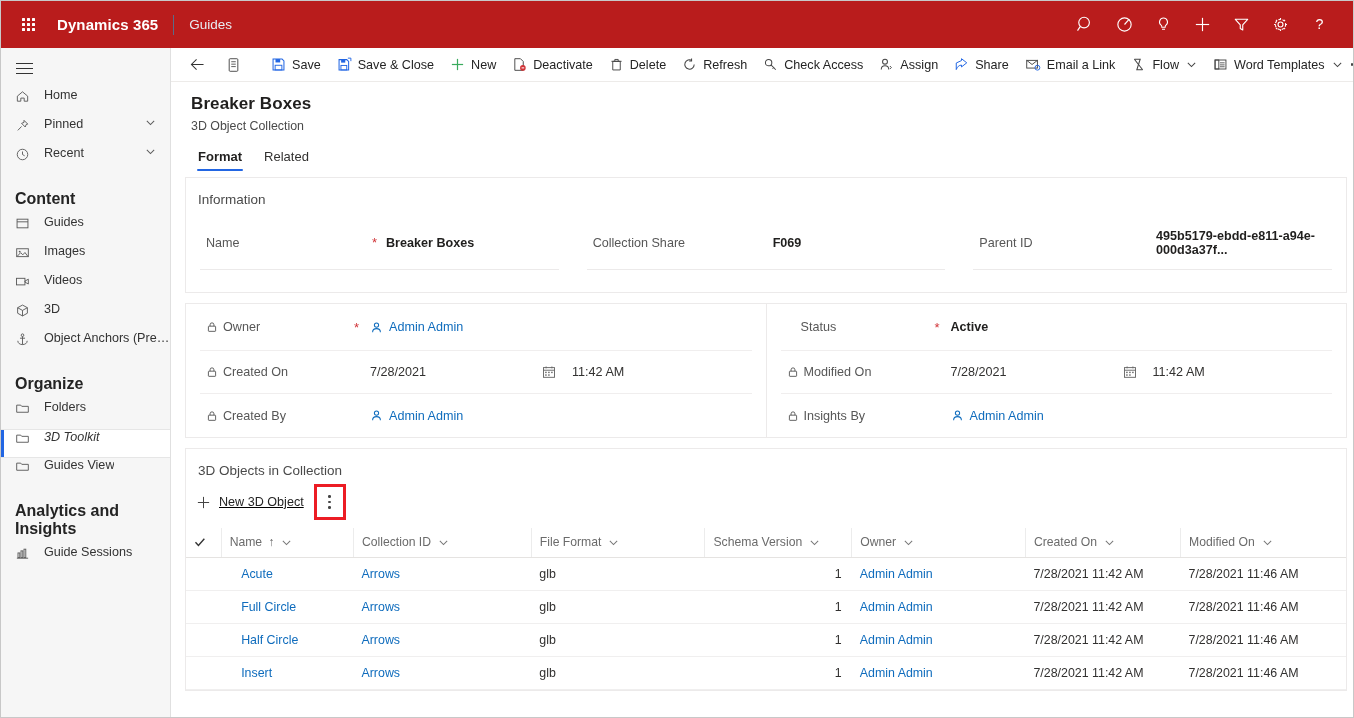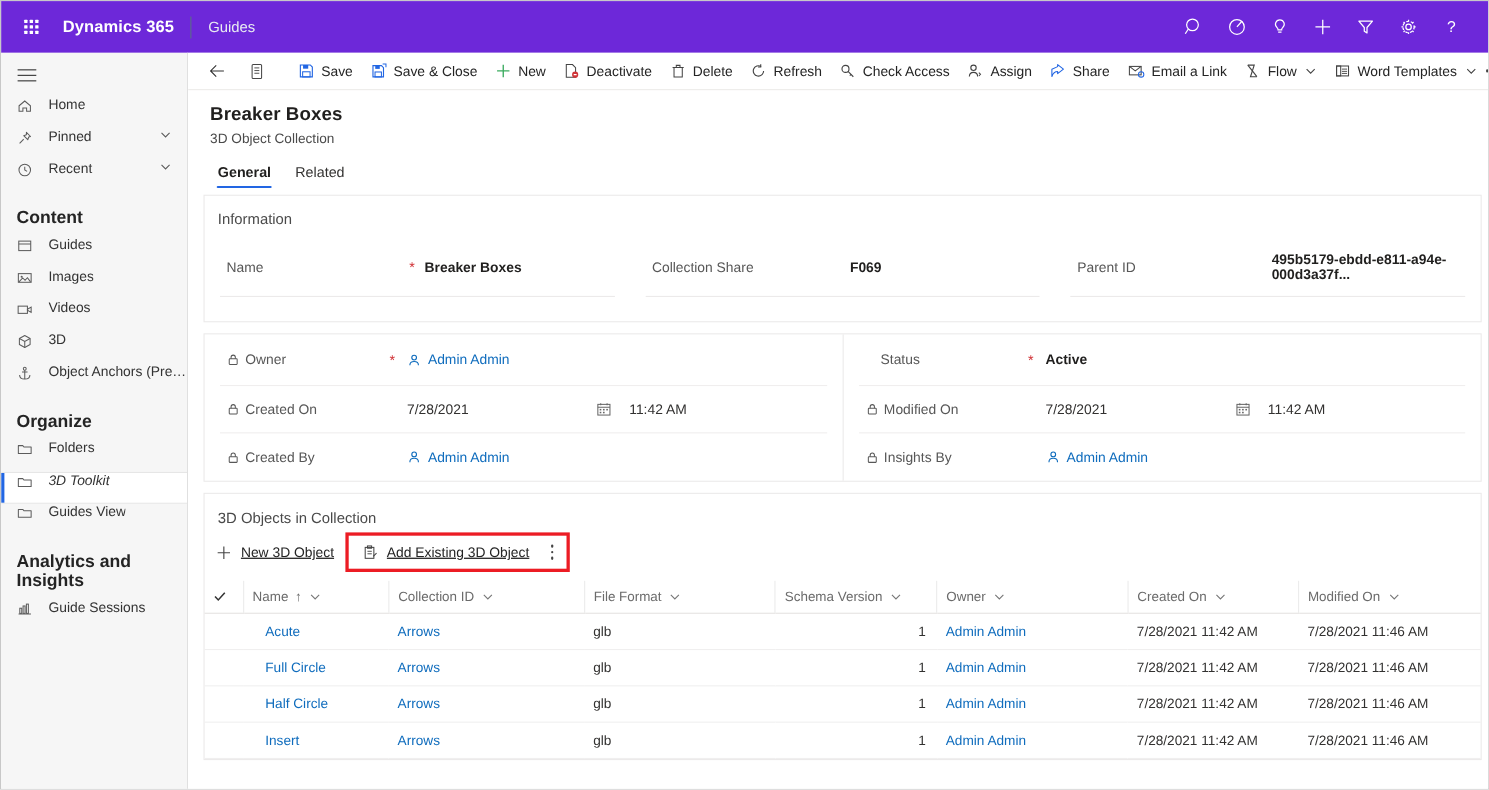--- a/index.html
+++ b/index.html
@@ -12,21 +12,21 @@
     position: relative;
     width: 1354px; height: 718px;
     overflow: hidden;
     background: #ffffff;
     border: 1px solid #c8c8c8;
   }
 
   
   .topnav {
     height: 47px;
-    background: #6d28d9;
+    background: #b91c1c;
     display: flex;
     align-items: center;
     padding: 0 14px 0 10px;
     color: #ffffff;
   }
   .waffle {
     width: 34px; height: 34px;
     display: flex; align-items: center; justify-content: center;
     cursor: pointer;
   }
@@ -663,21 +663,21 @@
 
         <div class="cmd-ellipsis">
           <i></i>
         </div>
       </div>
 
       <div class="pagehead">
         <div class="ptitle">Breaker Boxes</div>
         <div class="psub">3D Object Collection</div>
         <div class="tabs">
-          <div class="tab active">General</div>
+          <div class="tab active">Format</div>
           <div class="tab">Related</div>
         </div>
       </div>
 
       <div class="scrollarea">
 
         <div class="card">
           <div class="card-title">Information</div>
           <div class="info-row">
             <div class="info-cell">
@@ -839,32 +839,20 @@
             <div class="sg-btn">
               <span class="sgi">
                 <svg width="15" height="15" viewBox="0 0 16 16">
                     <line x1="8" y1="2" x2="8" y2="14" stroke="#444" stroke-width="1.1"></line>
                     <line x1="2" y1="8" x2="14" y2="8" stroke="#444" stroke-width="1.1"></line>
                   </svg>
               </span>
               <span>New 3D Object</span>
             </div>
             <div class="sg-highlight">
-              <div class="sg-btn">
-                <span class="sgi">
-                  <svg width="15" height="15" viewBox="0 0 16 16">
-                      <rect x="3.2" y="2.8" width="8.4" height="10.6" fill="none" stroke="#444" stroke-width="1"></rect>
-                      <rect x="5.4" y="1.4" width="4" height="2.2" fill="none" stroke="#444" stroke-width="1"></rect>
-                      <line x1="5.4" y1="6.6" x2="9.6" y2="6.6" stroke="#444" stroke-width="0.9"></line>
-                      <line x1="5.4" y1="9" x2="9.6" y2="9" stroke="#444" stroke-width="0.9"></line>
-                      <path d="M11 11.6l3.2-3.2" stroke="#444" stroke-width="1"></path>
-                    </svg>
-                </span>
-                <span>Add Existing 3D Object</span>
-              </div>
               <div class="sg-ellipsis">
                 <i></i>
                   <i></i>
                   <i></i>
               </div>
             </div>
           </div>
 
           <table class="grid">
             <colgroup>

